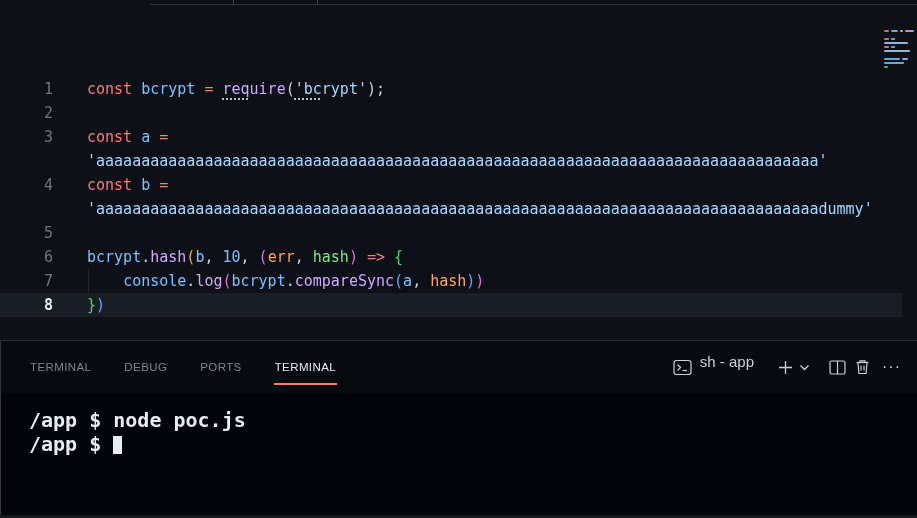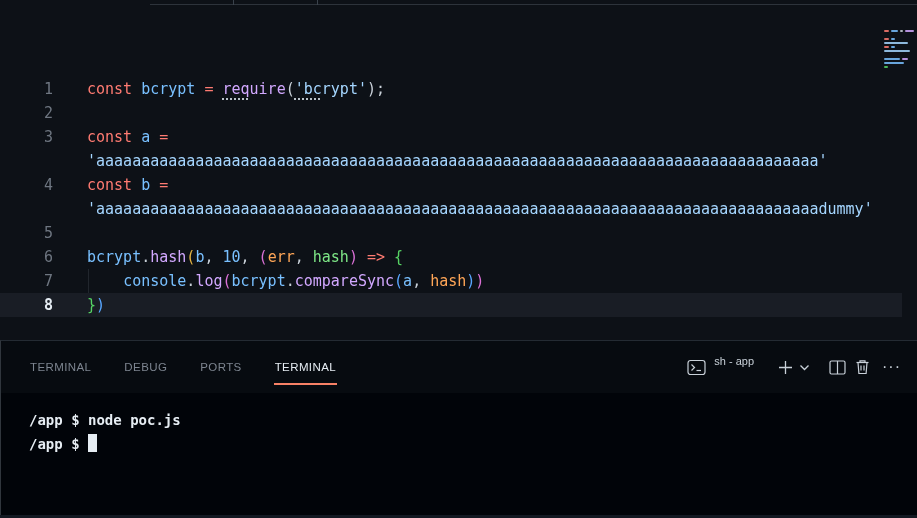--- a/index.html
+++ b/index.html
@@ -33,26 +33,26 @@
   .mm-seg{height:2px;border-radius:1px;opacity:.85;}
 
   
   .panel{position:absolute;top:340px;left:0;right:0;bottom:0;background:#010409;border-top:1px solid #242b33;border-left:1px solid #30363d;box-sizing:border-box;}
   .panel-header{position:relative;height:52px;display:flex;align-items:center;background:#070b10;}
   .panel-tabs{display:flex;gap:31px;padding-left:28px;}
   .ptab{position:relative;font-size:11.5px;letter-spacing:.4px;color:#7d8590;padding:6px 1px;cursor:pointer;}
   .ptab.active{color:#e6edf3;}
   .ptab.active::after{content:"";position:absolute;left:0;right:0;bottom:-6px;height:2px;background:#f78166;}
   .panel-actions{position:absolute;right:16px;top:0;bottom:0;display:flex;align-items:center;color:#c9d1d9;}
-  .term-label{font-size:11px;color:#c9d1d9;margin:0 14px 12px 8px;}
+  .term-label{font-size:15px;color:#c9d1d9;margin:0 14px 12px 8px;}
   .icon-btn{display:flex;align-items:center;justify-content:center;margin-left:9px;cursor:pointer;}
   .icon-btn svg{display:block;}
 
   
-  .terminal{position:absolute;top:393px;left:1px;right:0;bottom:3px;background:#010409;font-family:"DejaVu Sans Mono",monospace;font-size:14px;font-weight:bold;line-height:24px;padding:15px 0 0 28px;box-sizing:border-box;white-space:pre;}
+  .terminal{position:absolute;top:393px;left:1px;right:0;bottom:3px;background:#010409;font-family:"DejaVu Sans Mono",monospace;font-size:20px;font-weight:bold;line-height:24px;padding:15px 0 0 28px;box-sizing:border-box;white-space:pre;}
   .term-line{height:24px;}
   .cursor{display:inline-block;width:9px;height:18px;background:#e6edf3;vertical-align:-3px;}
 
   .bottom-strip{position:absolute;left:0;right:0;bottom:0;height:3px;background:#131922;}
 </style>
 </head>
 <body>
 
 <div id="app">
 

